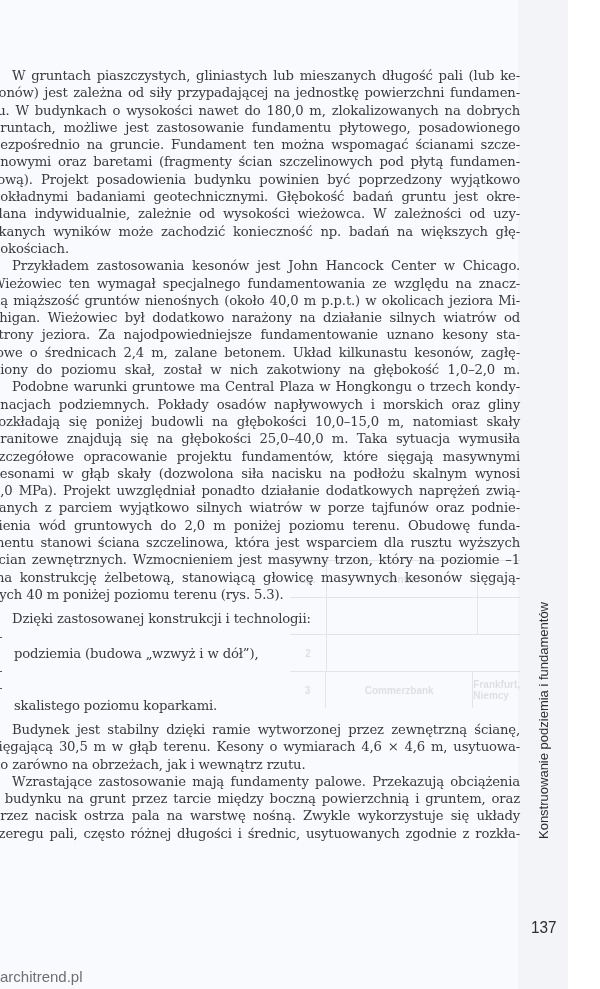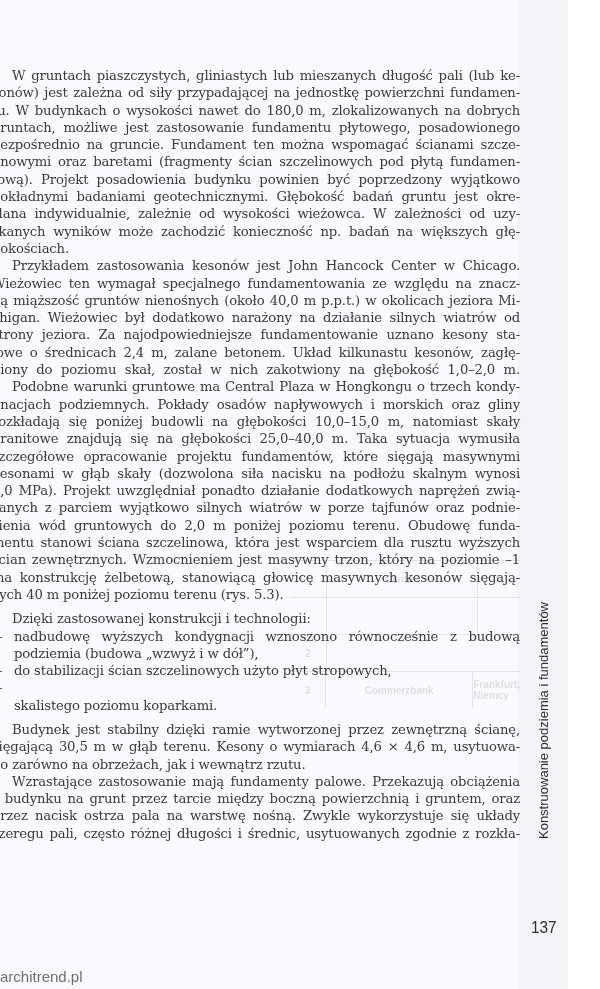--- a/index.html
+++ b/index.html
@@ -109,23 +109,23 @@
     <div class="line just">kesonami w głąb skały (dozwolona siła nacisku na podłożu skalnym wynosi</div>
     <div class="line just">5,0 MPa). Projekt uwzględniał ponadto działanie dodatkowych naprężeń zwią-</div>
     <div class="line just">zanych z parciem wyjątkowo silnych wiatrów w porze tajfunów oraz podnie-</div>
     <div class="line just">sienia wód gruntowych do 2,0 m poniżej poziomu terenu. Obudowę funda-</div>
     <div class="line just">mentu stanowi ściana szczelinowa, która jest wsparciem dla rusztu wyższych</div>
     <div class="line just">ścian zewnętrznych. Wzmocnieniem jest masywny trzon, który na poziomie –1</div>
     <div class="line just">ma konstrukcję żelbetową, stanowiącą głowicę masywnych kesonów sięgają-</div>
     <div class="line">cych 40 m poniżej poziomu terenu (rys. 5.3).</div>
     <div class="gap"></div>
     <div class="line indent">Dzięki zastosowanej konstrukcji i technologii:</div>
-    <div class="line just bullet"><span class="dash">–</span><span>nadbudowę wyższych kondygnacji wznoszono równocześnie z budową</span></div>
+    <div class="line just bullet"><span class="dash">–</span></div>
     <div class="line bullet-cont">podziemia (budowa „wzwyż i w dół”),</div>
-    <div class="line bullet"><span class="dash">–</span><span>do stabilizacji ścian szczelinowych użyto płyt stropowych,</span></div>
+    <div class="line bullet"><span class="dash">–</span></div>
     <div class="line just bullet"><span class="dash">–</span></div>
     <div class="line bullet-cont">skalistego poziomu koparkami.</div>
     <div class="gap"></div>
     <div class="line just indent">Budynek jest stabilny dzięki ramie wytworzonej przez zewnętrzną ścianę,</div>
     <div class="line just">sięgającą 30,5 m w głąb terenu. Kesony o wymiarach 4,6 × 4,6 m, usytuowa-</div>
     <div class="line">no zarówno na obrzeżach, jak i wewnątrz rzutu.</div>
     <div class="line just indent">Wzrastające zastosowanie mają fundamenty palowe. Przekazują obciążenia</div>
     <div class="line just">z budynku na grunt przez tarcie między boczną powierzchnią i gruntem, oraz</div>
     <div class="line just">przez nacisk ostrza pala na warstwę nośną. Zwykle wykorzystuje się układy</div>
     <div class="line just">szeregu pali, często różnej długości i średnic, usytuowanych zgodnie z rozkła-</div>

